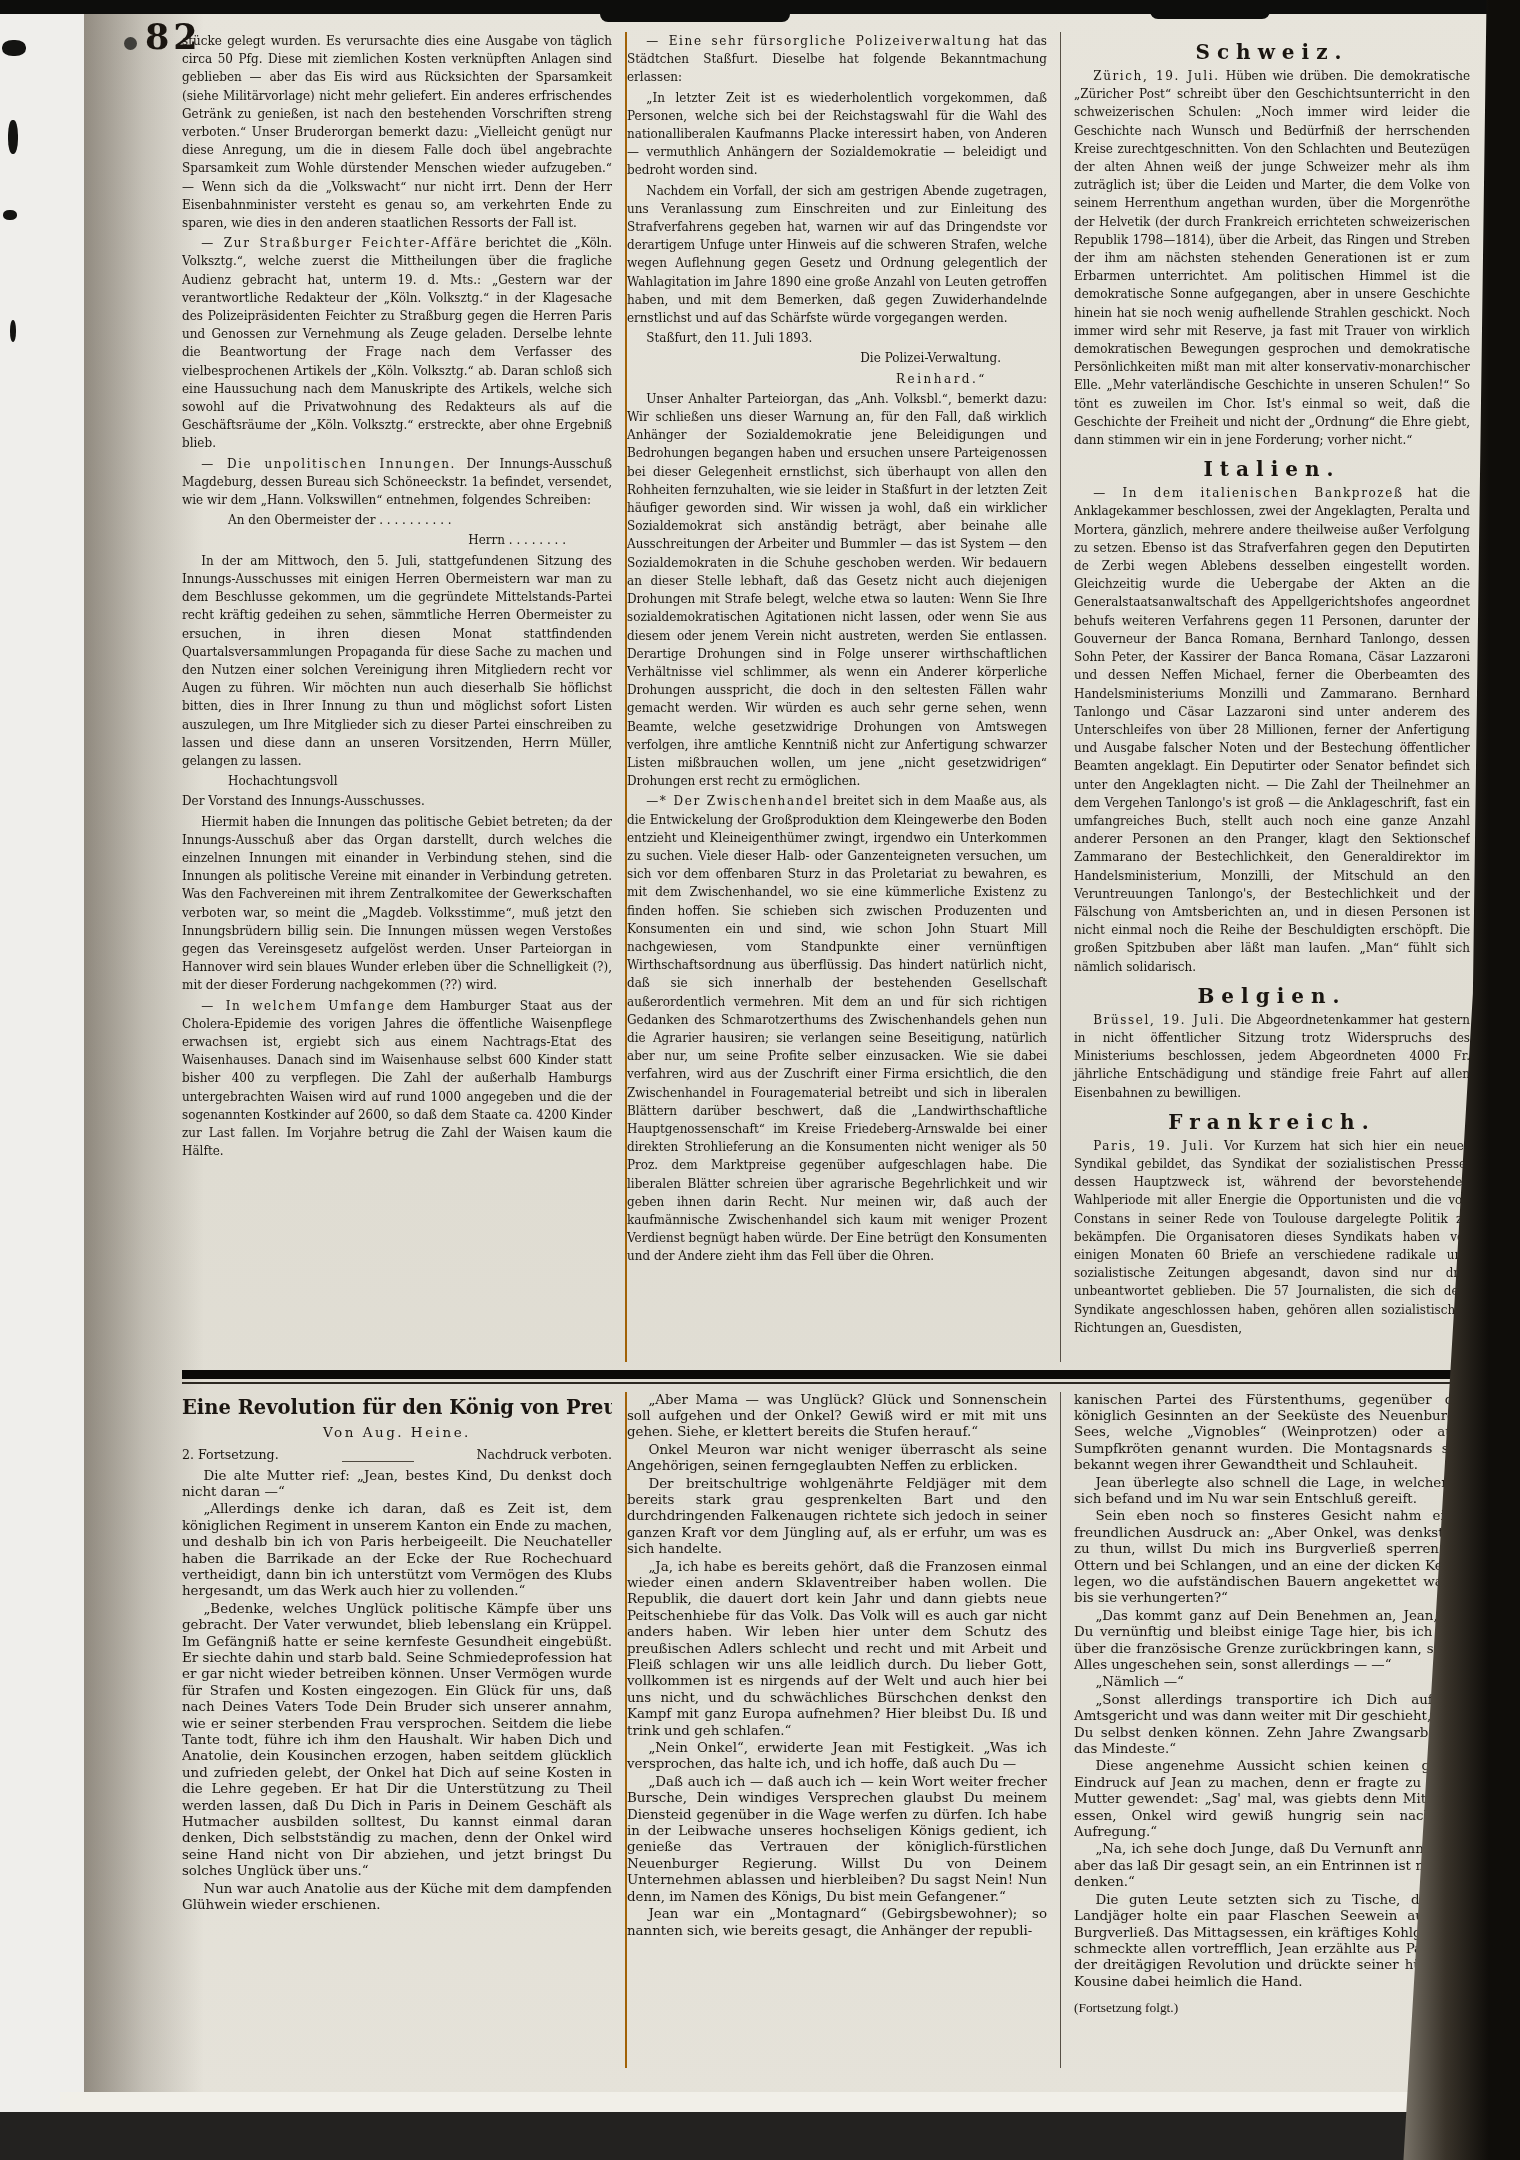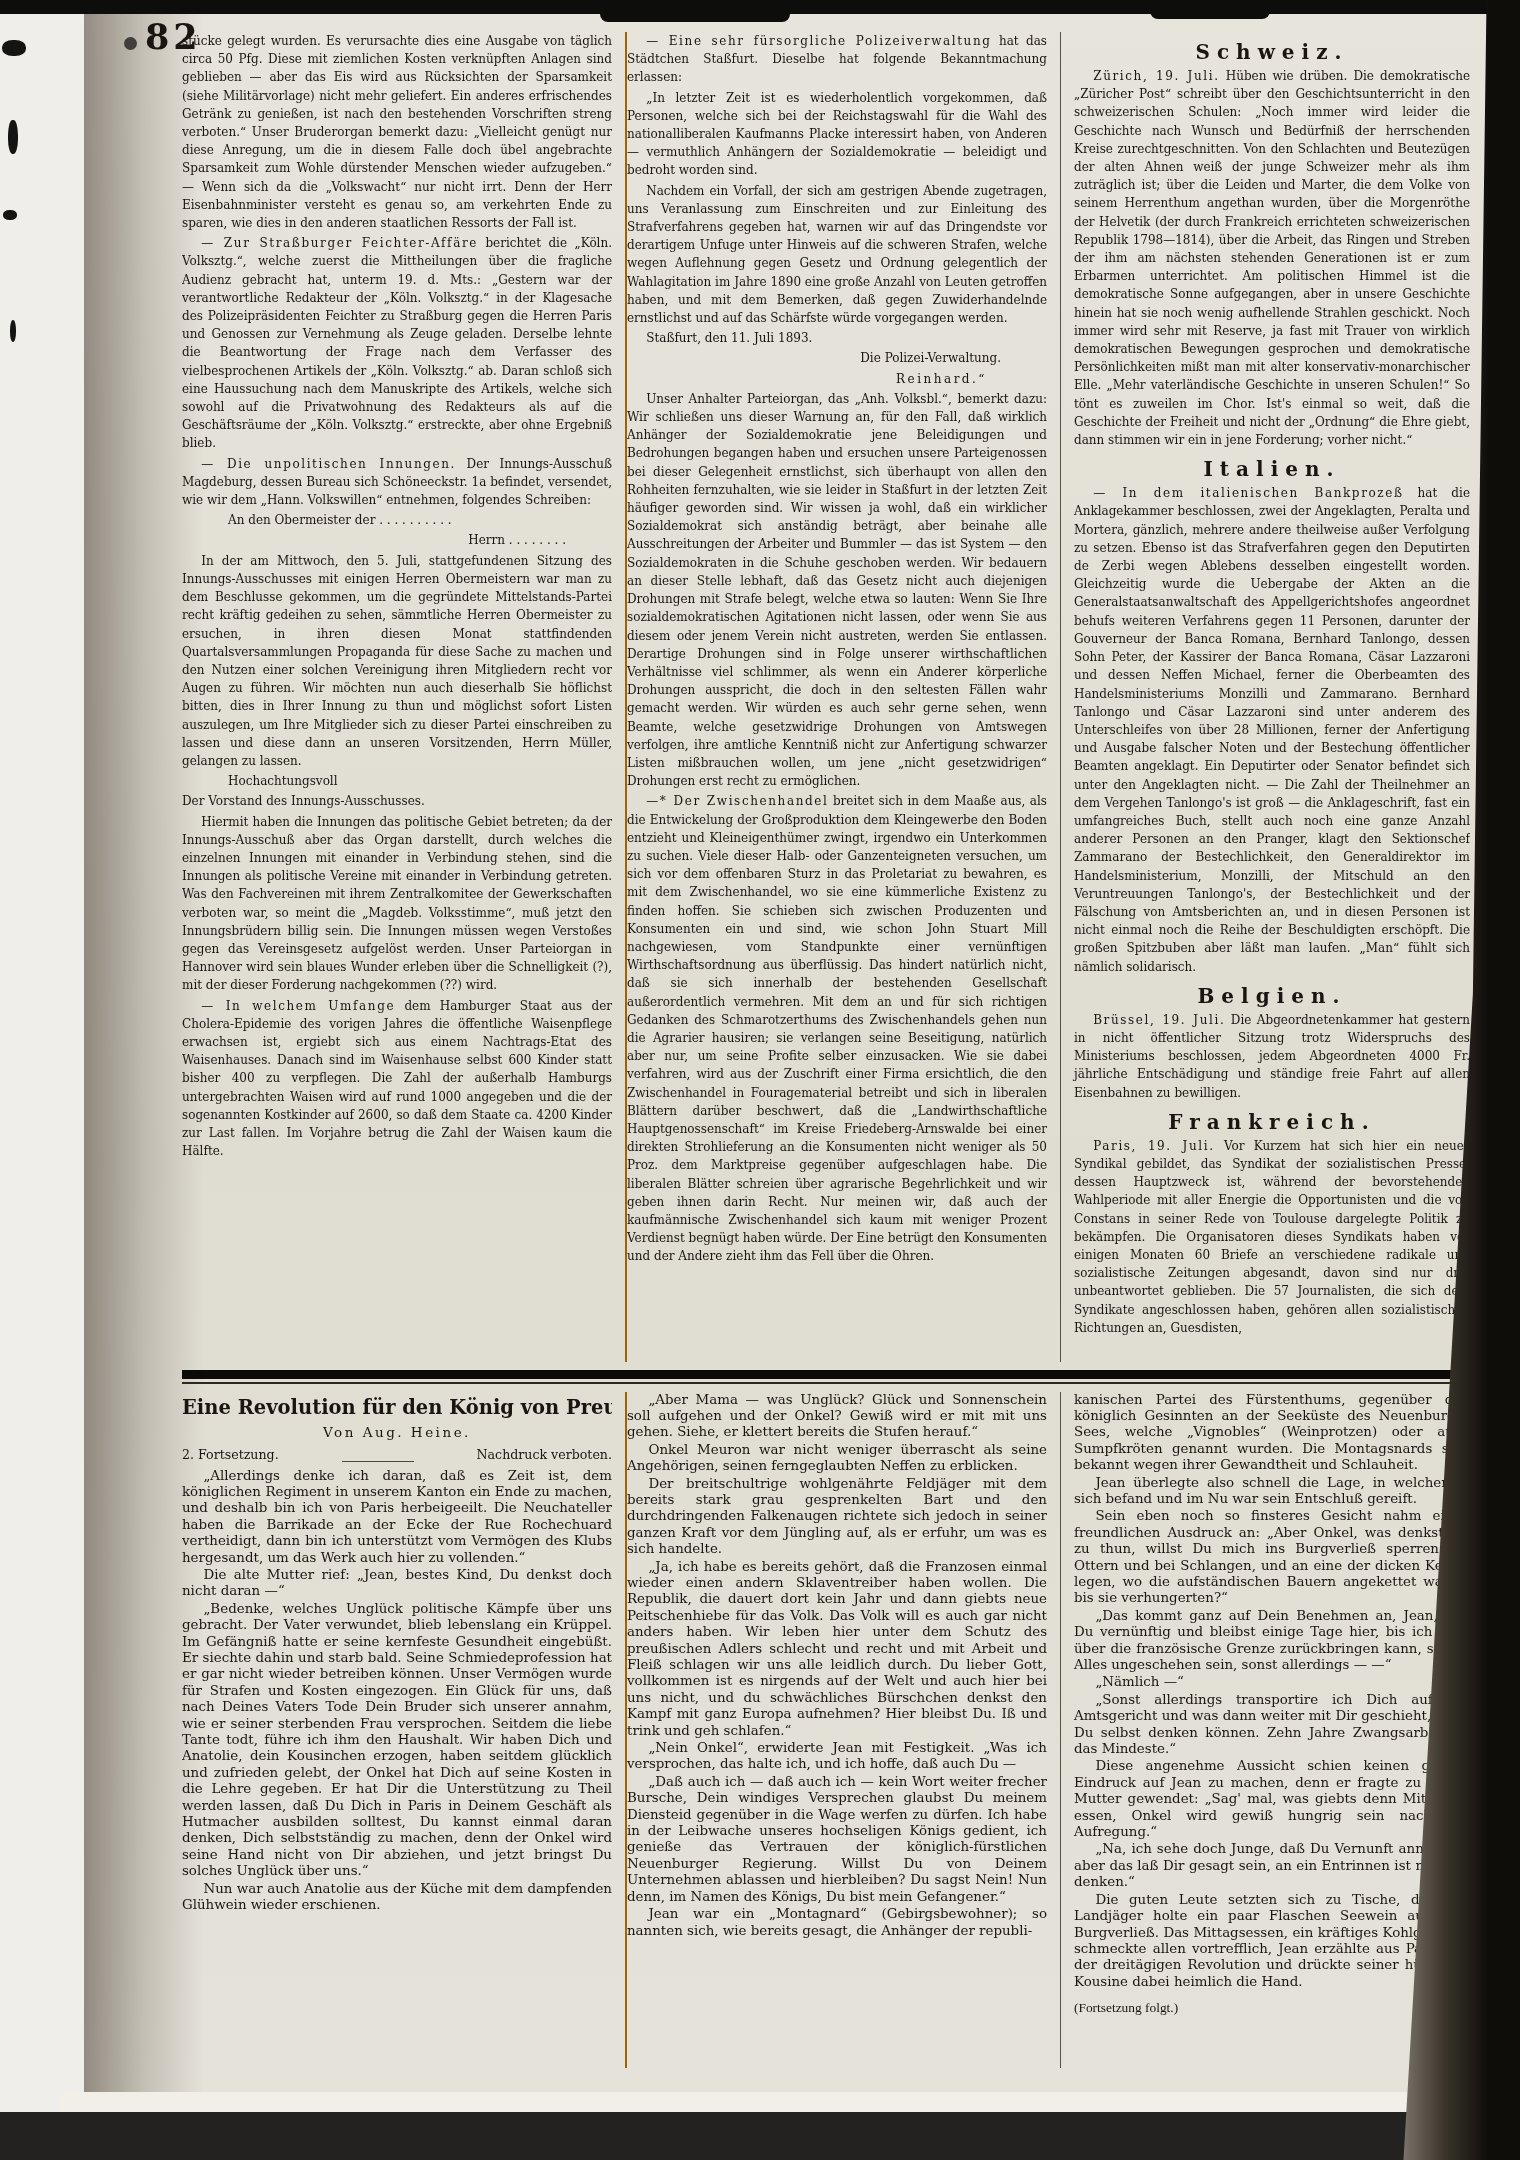--- a/index.html
+++ b/index.html
@@ -123,22 +123,22 @@
     <div class="cols bottom-cols f">
 
       <div class="col col-l">
         <h2 class="f-title">Eine Revolution für den König von Preußen.</h2>
         <div class="f-byline">Von Aug. Heine.</div>
         <div class="meta-row">
           <span>2. Fortsetzung.</span>
           <span class="meta-rule"></span>
           <span>Nachdruck verboten.</span>
         </div>
+        <p>Die alte Mutter rief: „Jean, bestes Kind, Du denkst doch nicht daran —“</p>
         <p>„Allerdings denke ich daran, daß es Zeit ist, dem königlichen Regiment in unserem Kanton ein Ende zu machen, und deshalb bin ich von Paris herbeigeeilt. Die Neuchateller haben die Barrikade an der Ecke der Rue Rochechuard vertheidigt, dann bin ich unterstützt vom Vermögen des Klubs hergesandt, um das Werk auch hier zu vollenden.“</p>
-        <p>Die alte Mutter rief: „Jean, bestes Kind, Du denkst doch nicht daran —“</p>
         <p>„Bedenke, welches Unglück politische Kämpfe über uns gebracht. Der Vater verwundet, blieb lebenslang ein Krüppel. Im Gefängniß hatte er seine kernfeste Gesundheit eingebüßt. Er siechte dahin und starb bald. Seine Schmiedeprofession hat er gar nicht wieder betreiben können. Unser Vermögen wurde für Strafen und Kosten eingezogen. Ein Glück für uns, daß nach Deines Vaters Tode Dein Bruder sich unserer annahm, wie er seiner sterbenden Frau versprochen. Seitdem die liebe Tante todt, führe ich ihm den Haushalt. Wir haben Dich und Anatolie, dein Kousinchen erzogen, haben seitdem glücklich und zufrieden gelebt, der Onkel hat Dich auf seine Kosten in die Lehre gegeben. Er hat Dir die Unterstützung zu Theil werden lassen, daß Du Dich in Paris in Deinem Geschäft als Hutmacher ausbilden solltest, Du kannst einmal daran denken, Dich selbstständig zu machen, denn der Onkel wird seine Hand nicht von Dir abziehen, und jetzt bringst Du solches Unglück über uns.“</p>
         <p>Nun war auch Anatolie aus der Küche mit dem dampfenden Glühwein wieder erschienen.</p>
       </div>
 
       <div class="col col-m">
         <p>„Aber Mama — was Unglück? Glück und Sonnenschein soll aufgehen und der Onkel? Gewiß wird er mit mit uns gehen. Siehe, er klettert bereits die Stufen herauf.“</p>
         <p>Onkel Meuron war nicht weniger überrascht als seine Angehörigen, seinen ferngeglaubten Neffen zu erblicken.</p>
         <p>Der breitschultrige wohlgenährte Feldjäger mit dem bereits stark grau gesprenkelten Bart und den durchdringenden Falkenaugen richtete sich jedoch in seiner ganzen Kraft vor dem Jüngling auf, als er erfuhr, um was es sich handelte.</p>
         <p>„Ja, ich habe es bereits gehört, daß die Franzosen einmal wieder einen andern Sklaventreiber haben wollen. Die Republik, die dauert dort kein Jahr und dann giebts neue Peitschenhiebe für das Volk. Das Volk will es auch gar nicht anders haben. Wir leben hier unter dem Schutz des preußischen Adlers schlecht und recht und mit Arbeit und Fleiß schlagen wir uns alle leidlich durch. Du lieber Gott, vollkommen ist es nirgends auf der Welt und auch hier bei uns nicht, und du schwächliches Bürschchen denkst den Kampf mit ganz Europa aufnehmen? Hier bleibst Du. Iß und trink und geh schlafen.“</p>
         <p>„Nein Onkel“, erwiderte Jean mit Festigkeit. „Was ich versprochen, das halte ich, und ich hoffe, daß auch Du —</p>

